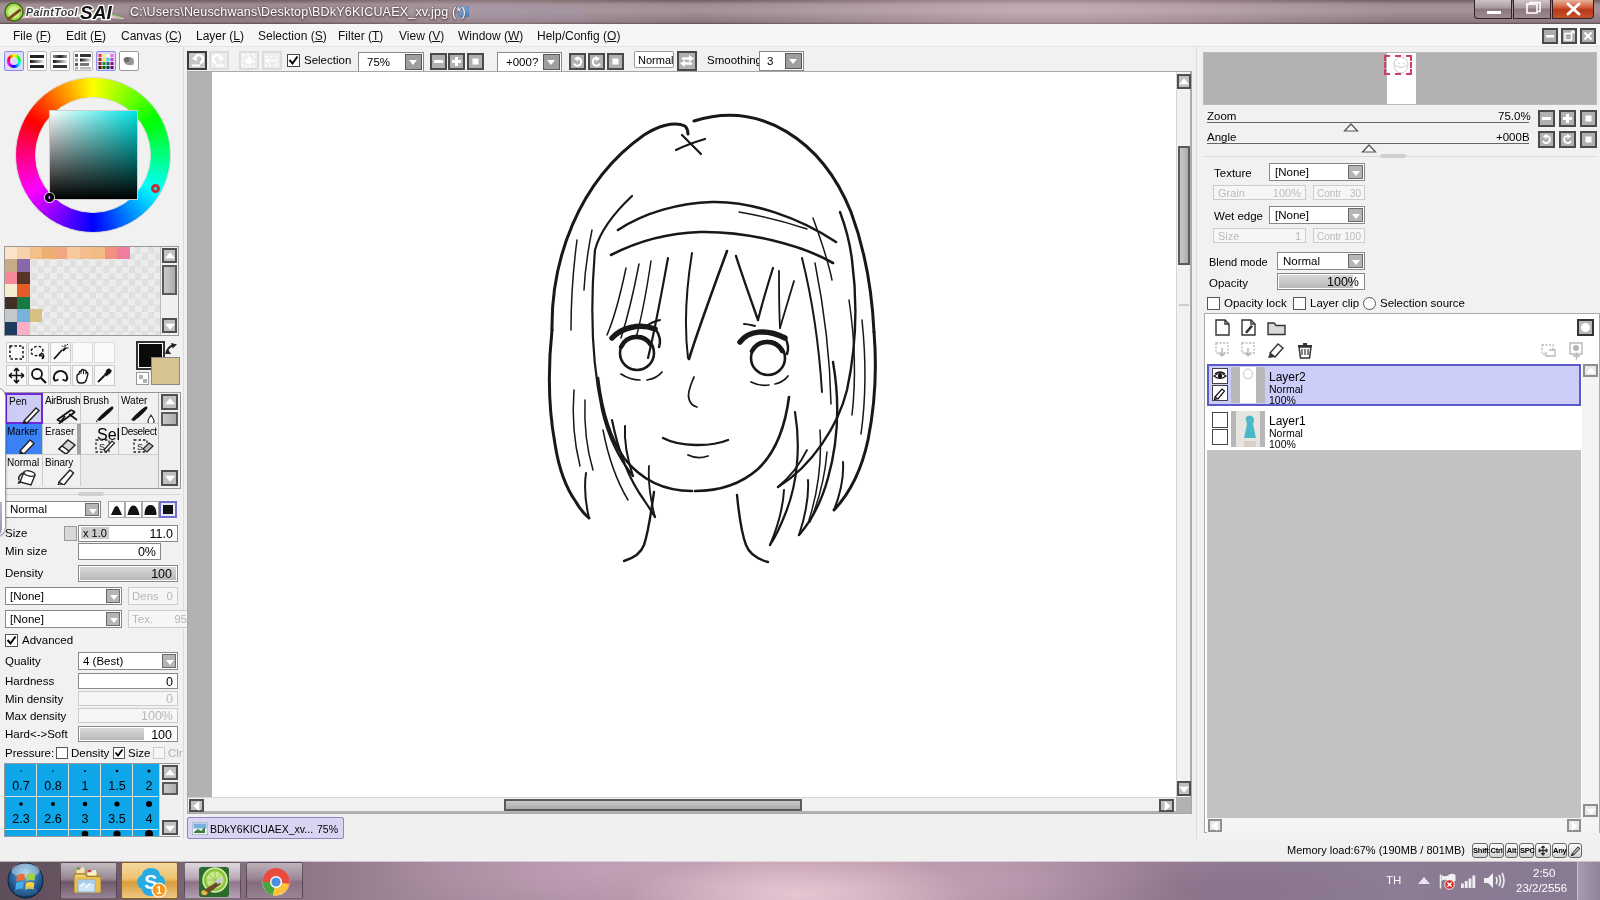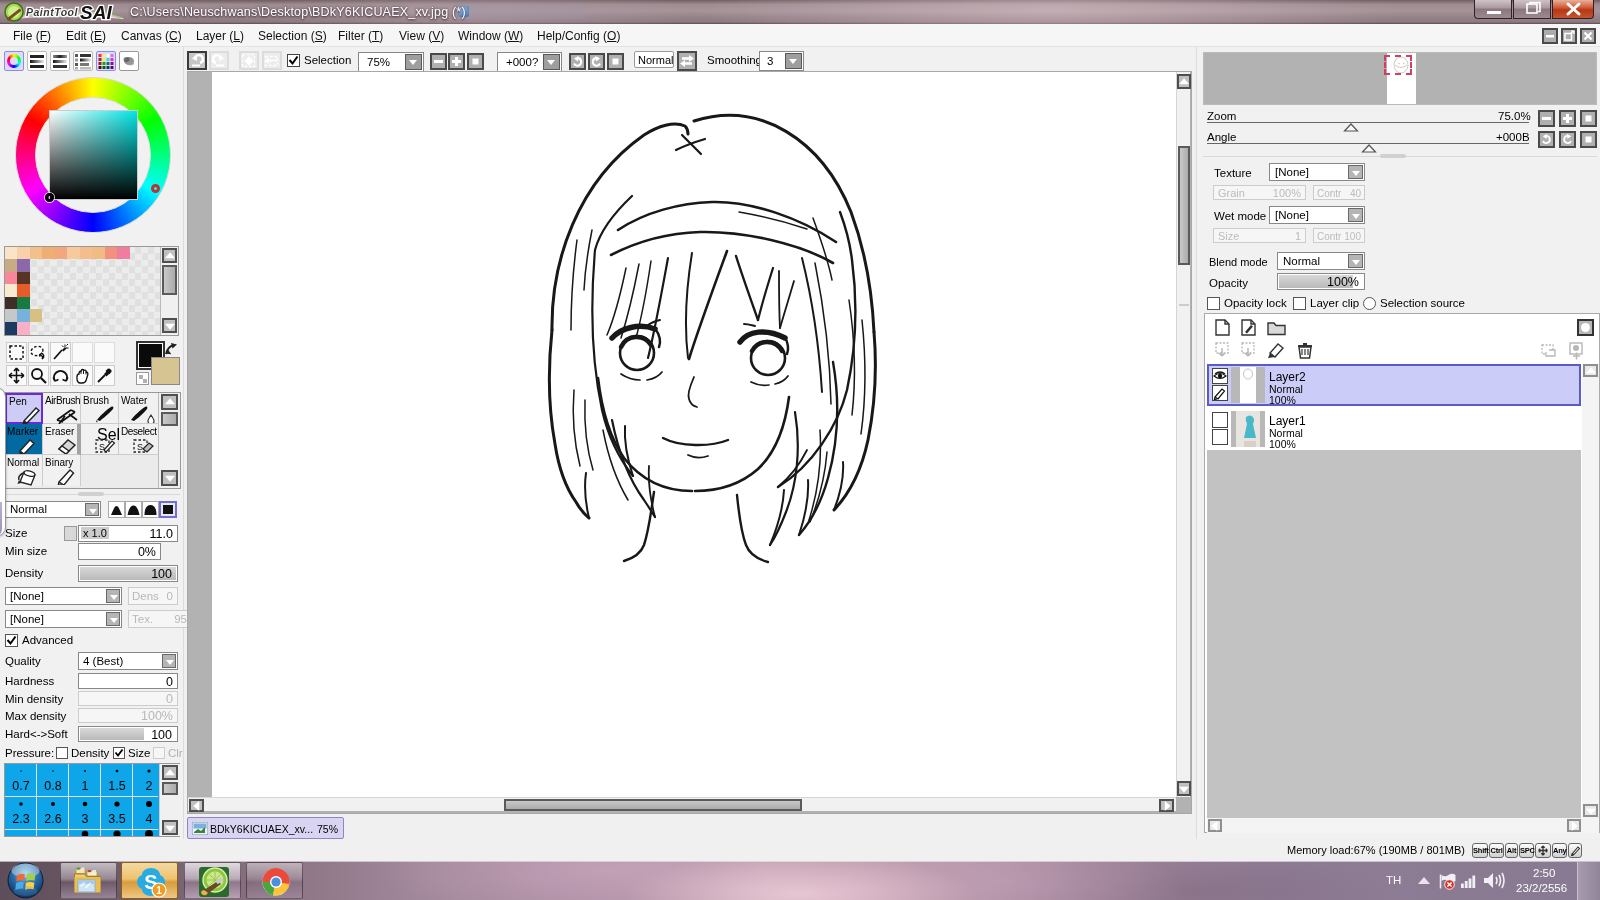--- a/index.html
+++ b/index.html
@@ -322,21 +322,21 @@
           <path d="M4,15 c-1.5,1.5 -1,2.5 .5,2.2 z" fill="#111"></path>
         </svg>
     </div>
     <div class="abs" style="left:114px;top:0;width:39px;height:31px;background:#f1f1f1;border-bottom:1px solid #ccc">
       <span style="position:absolute;left:2px;top:2px;font-size:10px">Water</span>
       <svg class="abs" style="left:10px;top:12px" width="28" height="18">
           <path d="M2,15 C4,12 12,4 16,2 C18,1 19,2 18,4 C15,8 8,14 5,16 Z" fill="#111"></path>
           <path d="M22,10 c2,3 3,4.5 3,6 a3,3 0 1 1 -6,0 c0,-1.5 1,-3 3,-6 z" fill="#fff" stroke="#333" stroke-width="1.2"></path>
         </svg>
     </div>
-    <div class="abs" style="left:0;top:31px;width:38px;height:31px;background:#0369a1;border-right:1px solid #ccc;border-bottom:1px solid #ccc">
+    <div class="abs" style="left:0;top:31px;width:38px;height:31px;background:#3b82f6;border-right:1px solid #ccc;border-bottom:1px solid #ccc">
       <span style="position:absolute;left:2px;top:2px;font-size:10px">Marker</span>
       <svg class="abs" style="left:12px;top:12px" width="24" height="18">
           <path d="M3,15 L13,4 l4,3.5 L7,18 Z" fill="#fff" stroke="#222" stroke-width="1.4"></path>
           <path d="M3,15 l-1,4 4,-1 z" fill="#222"></path>
         </svg>
     </div>
     <div class="abs" style="left:38px;top:31px;width:38px;height:31px;background:#f1f1f1;border-right:4px solid #a3a3a3;border-bottom:1px solid #ccc">
       <span style="position:absolute;left:2px;top:2px;font-size:10px">Eraser</span>
       <svg class="abs" style="left:13px;top:13px" width="24" height="17">
           <path d="M3,12 L12,3 l7,5 -9,9 z" fill="#d8d8d8" stroke="#222" stroke-width="1.4"></path>
@@ -748,23 +748,23 @@
   <div class="ddl" style="left:72px;top:116px;width:96px;height:18px">
       <span style="position:absolute;left:5px;top:2px">[None]</span>
       <div class="arr" style="width:15px"></div>
     </div>
   <div class="abs" style="left:16px;top:138px;width:93px;height:15px;border:1px solid #ccc;background:#f6f6f6;color:#bbb;font-size:11px">
       <span style="position:absolute;left:4px;top:1px">Grain</span>
       <span style="position:absolute;right:4px;top:1px">100%</span>
     </div>
   <div class="abs" style="left:116px;top:138px;width:52px;height:15px;border:1px solid #ccc;background:#f6f6f6;color:#bbb;font-size:10px">
       <span style="position:absolute;left:3px;top:2px">Contr</span>
-      <span style="position:absolute;right:3px;top:2px">40</span>
-    </div>
-  <span class="lbl" style="left:17px;top:163px;font-size:11.5px">Wet mode</span>
+      <span style="position:absolute;right:3px;top:2px">30</span>
+    </div>
+  <span class="lbl" style="left:17px;top:163px;font-size:11.5px">Wet edge</span>
   <div class="ddl" style="left:72px;top:159px;width:96px;height:18px">
       <span style="position:absolute;left:5px;top:2px">[None]</span>
       <div class="arr" style="width:15px"></div>
     </div>
   <div class="abs" style="left:16px;top:181px;width:93px;height:15px;border:1px solid #ccc;background:#f6f6f6;color:#bbb;font-size:11px">
       <span style="position:absolute;left:4px;top:1px">Size</span>
       <span style="position:absolute;right:4px;top:1px">1</span>
     </div>
   <div class="abs" style="left:116px;top:181px;width:52px;height:15px;border:1px solid #ccc;background:#f6f6f6;color:#bbb;font-size:10px">
       <span style="position:absolute;left:3px;top:2px">Contr</span>

